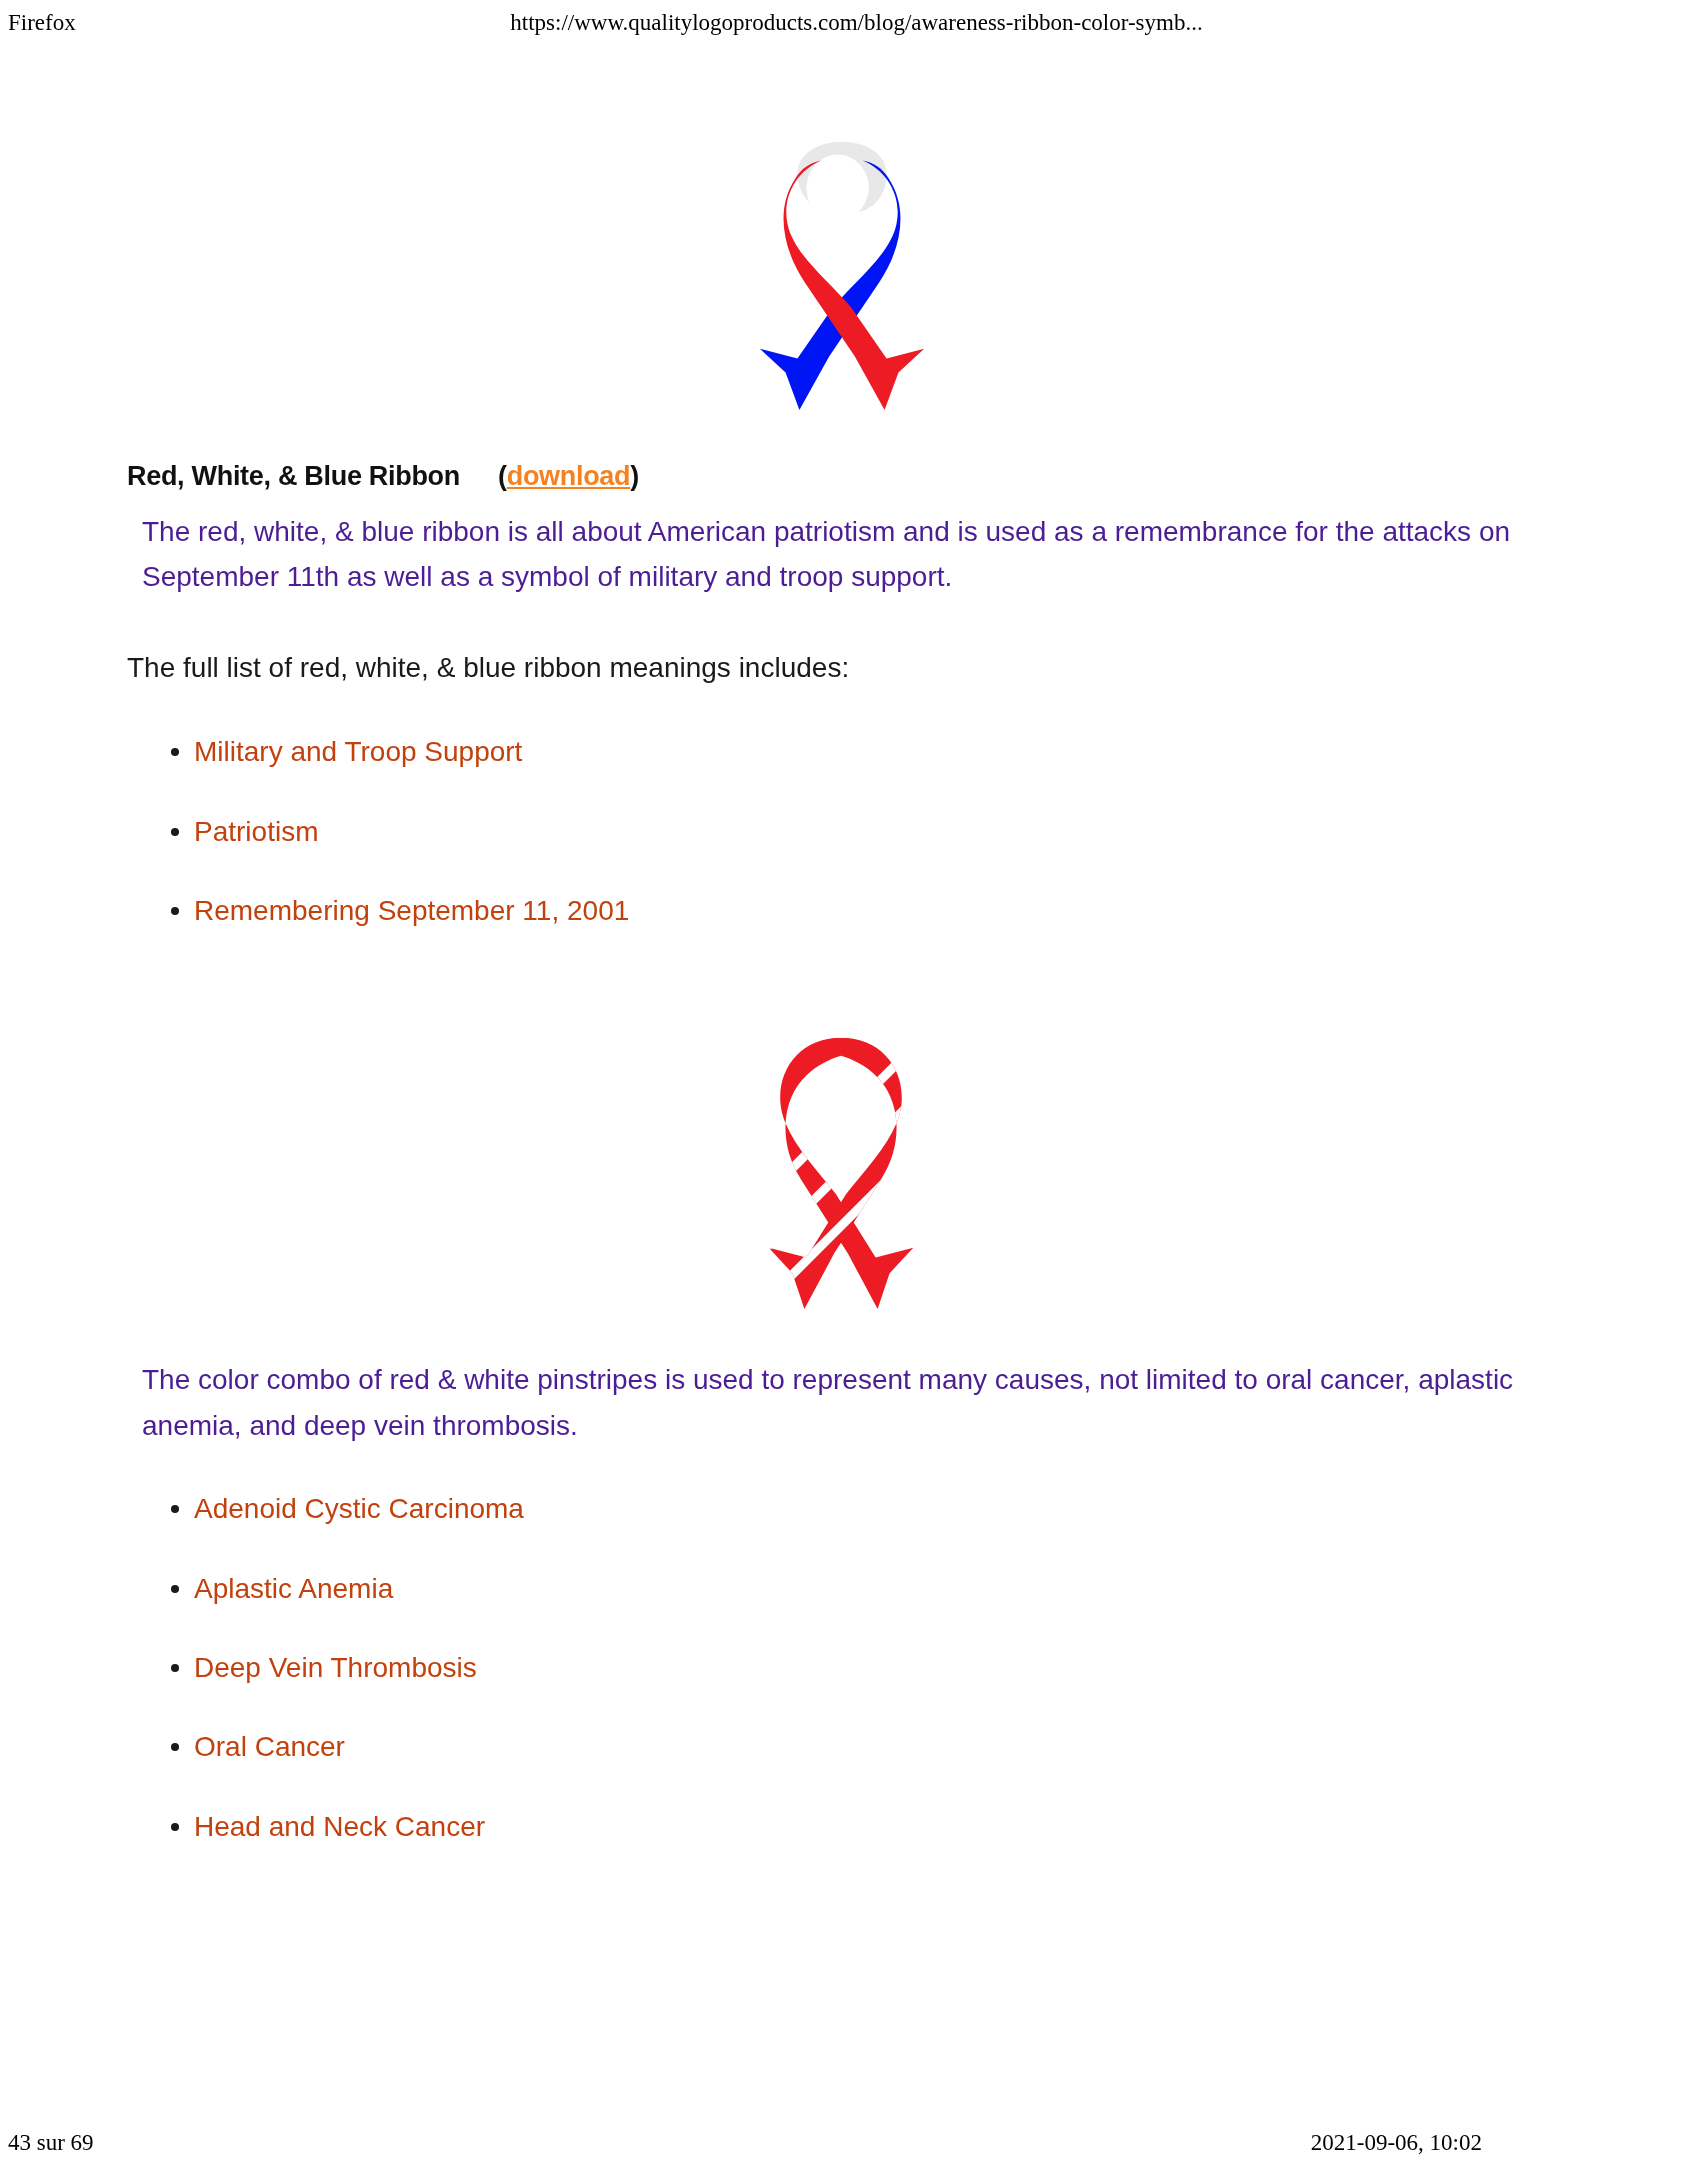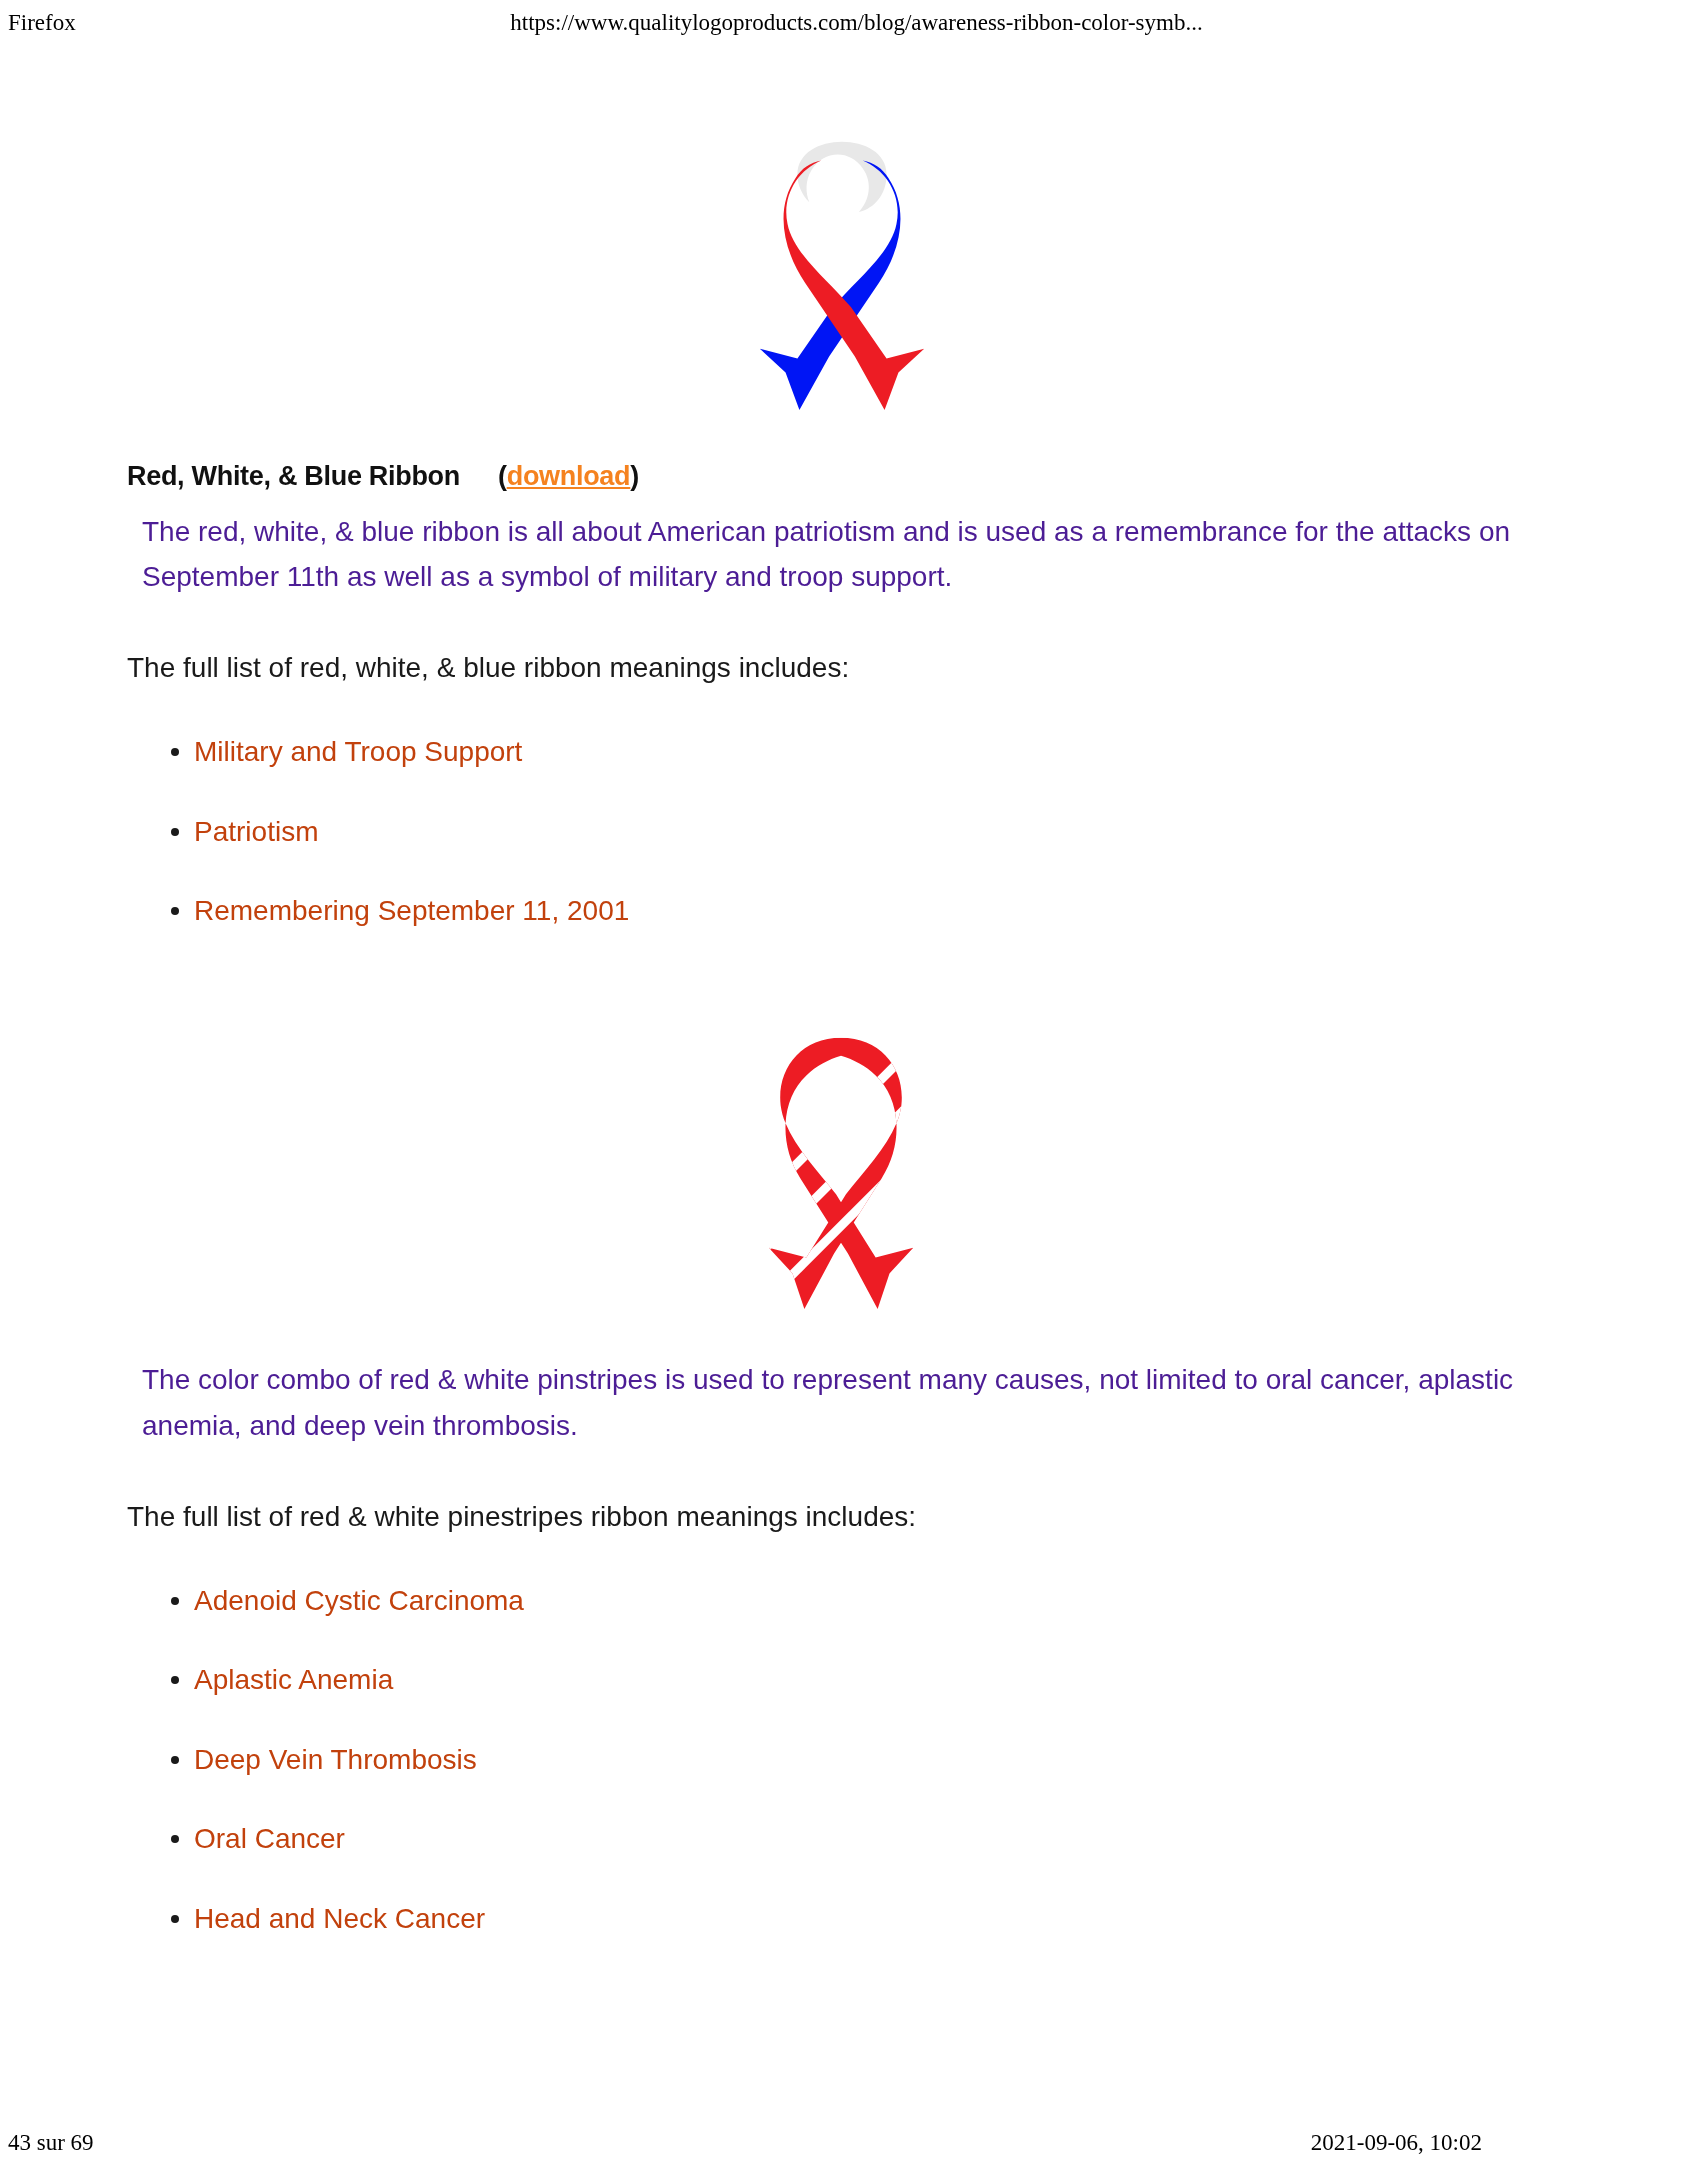--- a/index.html
+++ b/index.html
@@ -220,21 +220,20 @@
         </g>
 
         <path d="M97 52 C74 52 58 68 60 88 C62 104 76 116 92 124 C84 110 84 92 96 82 C108 72 124 76 132 88 C136 72 122 52 97 52 Z" fill="#ffffff" opacity="0"></path>
       </svg>
     </div>
 
     <div class="section-block" style="margin-top:42px;">
 
       <p class="body-paragraph">The color combo of red &amp; white pinstripes is used to represent many causes, not limited to oral cancer, aplastic anemia, and deep vein thrombosis.</p>
 
-      <p class="lead-in" style="margin-top:47px;">The full list of red &amp; white pinestripes ribbon meanings includes:</p>
 
       <ul class="meaning-list">
         <li><span class="bullet-dot"></span><span>Adenoid Cystic Carcinoma</span></li>
         <li><span class="bullet-dot"></span><span>Aplastic Anemia</span></li>
         <li><span class="bullet-dot"></span><span>Deep Vein Thrombosis</span></li>
         <li><span class="bullet-dot"></span><span>Oral Cancer</span></li>
         <li><span class="bullet-dot"></span><span>Head and Neck Cancer</span></li>
       </ul>
     </div>
   </div>

